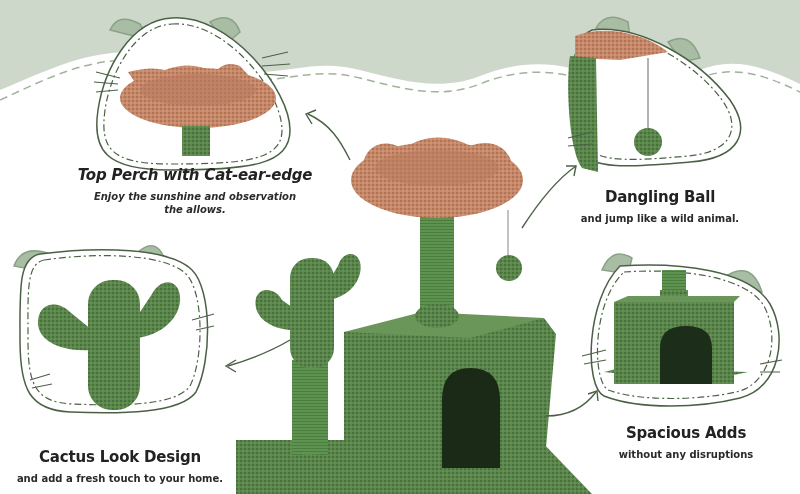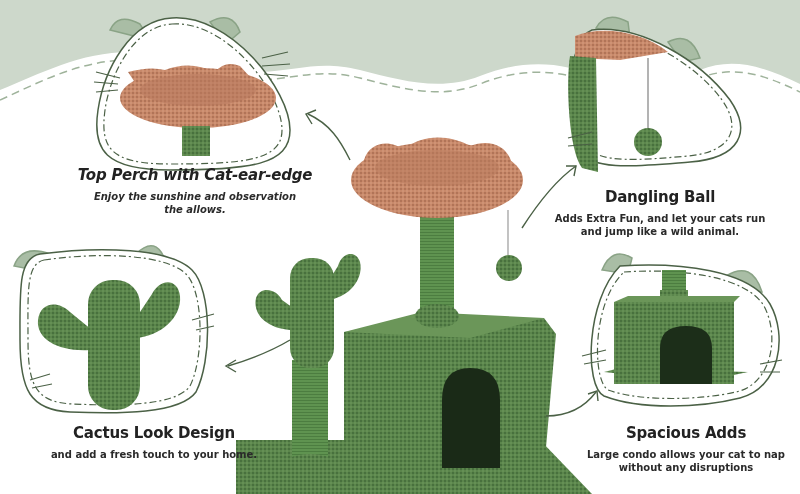--- a/index.html
+++ b/index.html
@@ -131,31 +131,29 @@
   <div class="title">Top Perch with Cat-ear-edge</div>
   <div class="desc">
     <div>Enjoy the sunshine and observation</div>
     <div>the allows.</div>
   </div>
 </div>
 
 <div class="caption" style="left:520px; top:188px; width:280px;">
   <div class="title">Dangling Ball</div>
   <div class="desc">
-    <div>Adds Extra Fun,  and let your cats run</div>
     <div>and jump like a wild animal.</div>
   </div>
 </div>
 
-<div class="caption" style="left:0px; top:424px; width:240px;padding-left:34px;">
+<div class="caption" style="left:0px; top:448px; width:240px;">
   <div class="title">Cactus Look Design</div>
   <div class="desc">
     <div>and add a fresh touch to your home.</div>
   </div>
 </div>
 
 <div class="caption" style="left:576px; top:424px; width:220px;">
   <div class="title">Spacious Adds</div>
   <div class="desc">
-    <div>Large condo allows your cat to nap</div>
     <div>without any disruptions</div>
   </div>
 </div>
 
 </body></html>

